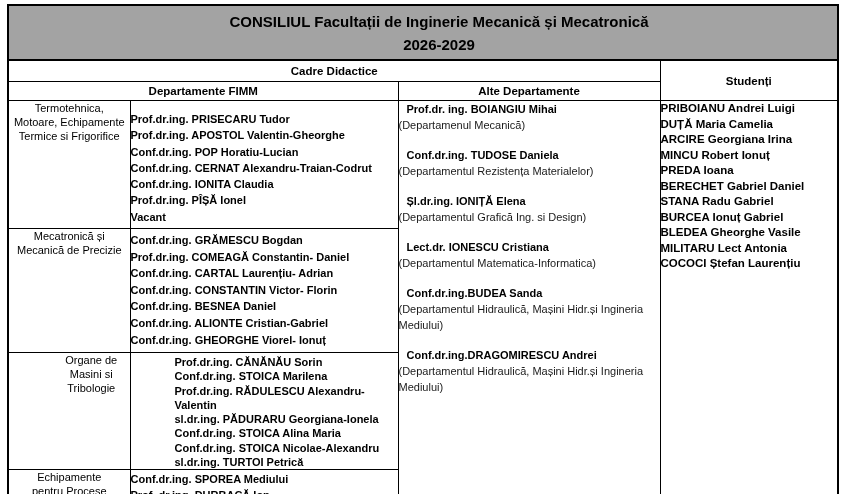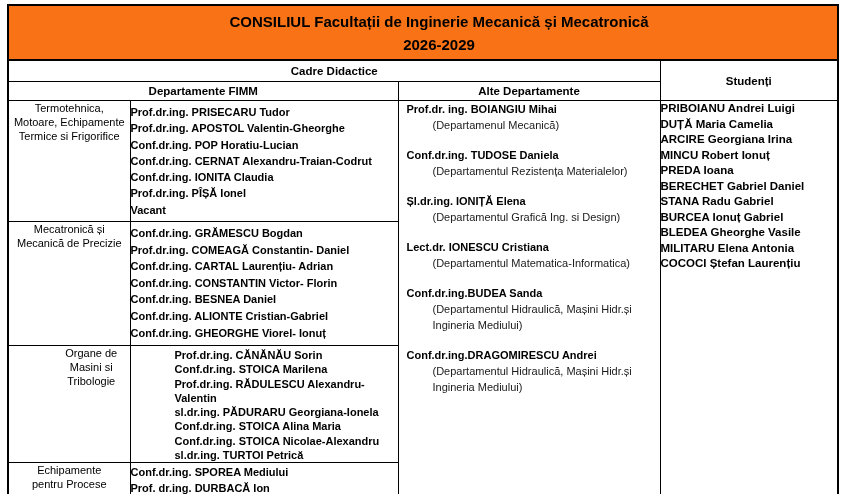--- a/index.html
+++ b/index.html
@@ -63,21 +63,21 @@
   
   td.names {
     padding-left: 6px;
     font-weight: bold;
     font-size: 11px;
   }
   .sec0 td.names .member { line-height: 16.3px; }
   .sec1 td.names .member { line-height: 16.6px; }
   .sec2 td.names .member { line-height: 14.3px; }
   .sec3 td.names .member { line-height: 15.6px; }
-  .sec0 td.names { padding-top: 3px; }
+  .sec0 td.names { padding-top: 10px; }
   .sec1 td.names { padding-top: 3px; }
   .sec2 td.names { padding-top: 2px; }
   .sec3 td.names { padding-top: 2px; }
   
   tr.sec0 td { height: 117px; }
   tr.sec1 td { height: 120px; }
   tr.sec2 td { height: 103px; padding-left: 44px; }
   tr.sec3 td { height: 48px; }
   
   td.alte {
@@ -87,21 +87,20 @@
   td.alte .group { margin-bottom: 14px; }
   td.alte .aname {
     font-weight: bold;
     line-height: 16px;
     padding-left: 8px;
   }
   td.alte .adept {
     font-weight: normal;
     line-height: 16px;
     color: #1a1a1a;
-    margin-left: 34px;
   }
   
   td.students {
     vertical-align: middle;
     padding-left: 6px;
   }
   td.students .sname {
     font-weight: bold;
     font-size: 11.5px;
     line-height: 15.5px;
@@ -113,21 +112,21 @@
 <div class="page">
   <table class="council">
     <colgroup>
       <col style="width:122px">
         <col style="width:268px">
         <col style="width:262px">
         <col style="width:178px">
     </colgroup>
     <tbody>
       <tr class="title-row">
-        <td colspan="4" style="background:#f97316;padding-left:32px;">
+        <td colspan="4" style="background:#a3a3a3;padding-left:32px;">
           <div class="title-line">CONSILIUL Facultații de Inginerie Mecanică și Mecatronică</div>
           <div class="title-line">2026-2029</div>
         </td>
       </tr>
       <tr class="hdr hdr-1">
         <td colspan="3">Cadre Didactice</td>
         <td rowspan="2">Studenți</td>
       </tr>
       <tr class="hdr hdr-2">
         <td colspan="2">Departamente FIMM</td>
@@ -177,21 +176,21 @@
           <div>
             <div class="sname">PRIBOIANU Andrei Luigi</div>
             <div class="sname">DUȚĂ Maria Camelia</div>
             <div class="sname">ARCIRE Georgiana Irina</div>
             <div class="sname">MINCU Robert Ionuț</div>
             <div class="sname">PREDA Ioana</div>
             <div class="sname">BERECHET Gabriel Daniel</div>
             <div class="sname">STANA Radu Gabriel</div>
             <div class="sname">BURCEA Ionuț Gabriel</div>
             <div class="sname">BLEDEA Gheorghe Vasile</div>
-            <div class="sname">MILITARU Elena Antonia</div>
+            <div class="sname">MILITARU Lect Antonia</div>
             <div class="sname">COCOCI Ștefan Laurențiu</div>
           </div>
         </td>
       </tr>
 
       <tr class="sec1">
         <td class="dept">Mecatronică și
 Mecanică de Precizie</td>
         <td class="names">
           <div class="member">Conf.dr.ing. GRĂMESCU Bogdan</div>

